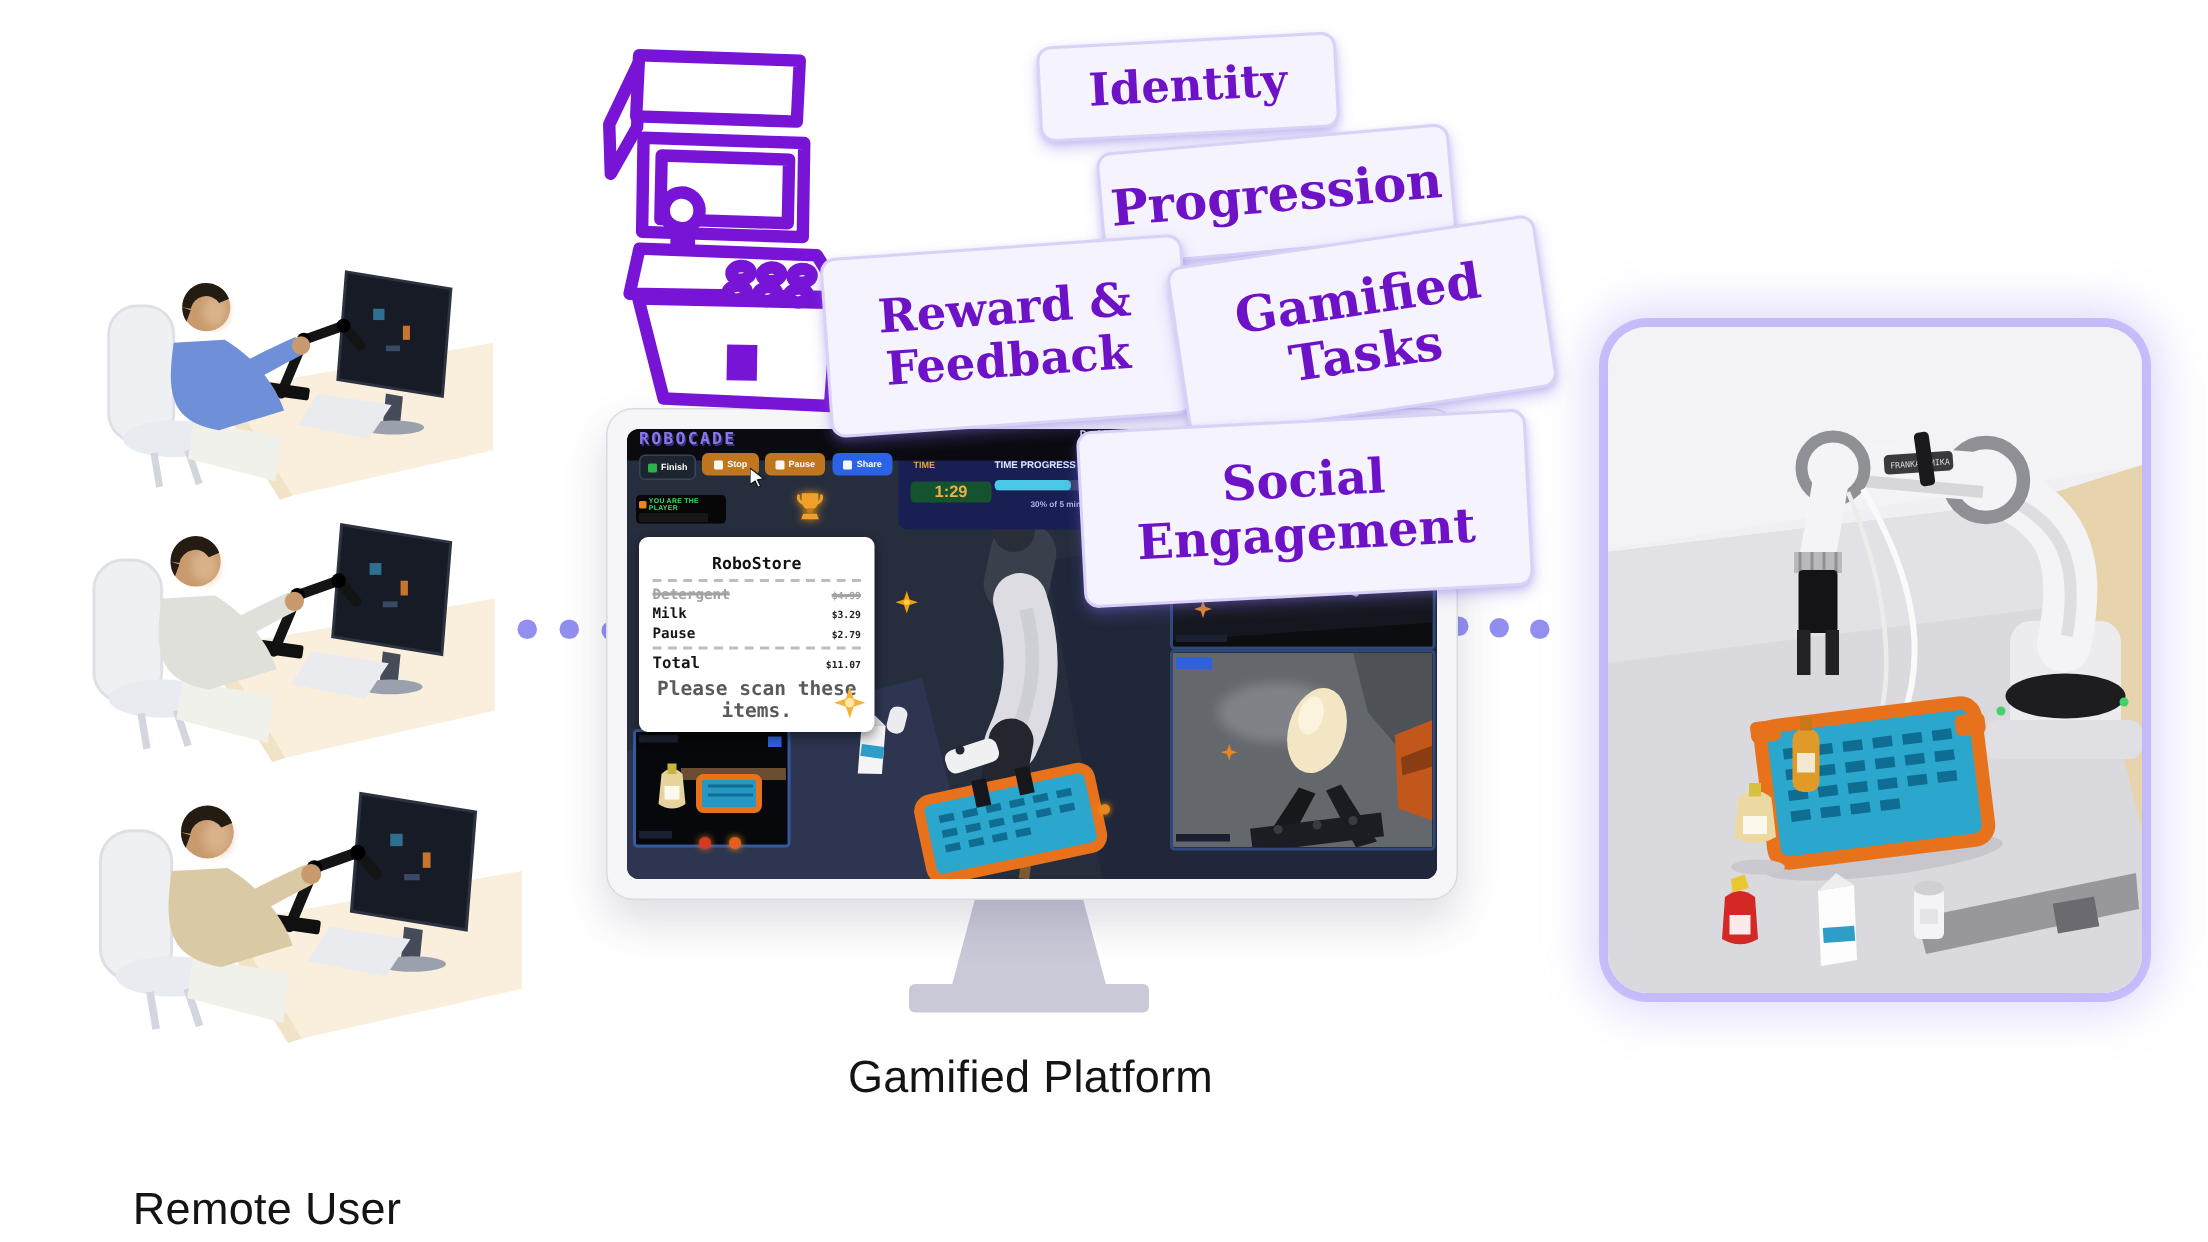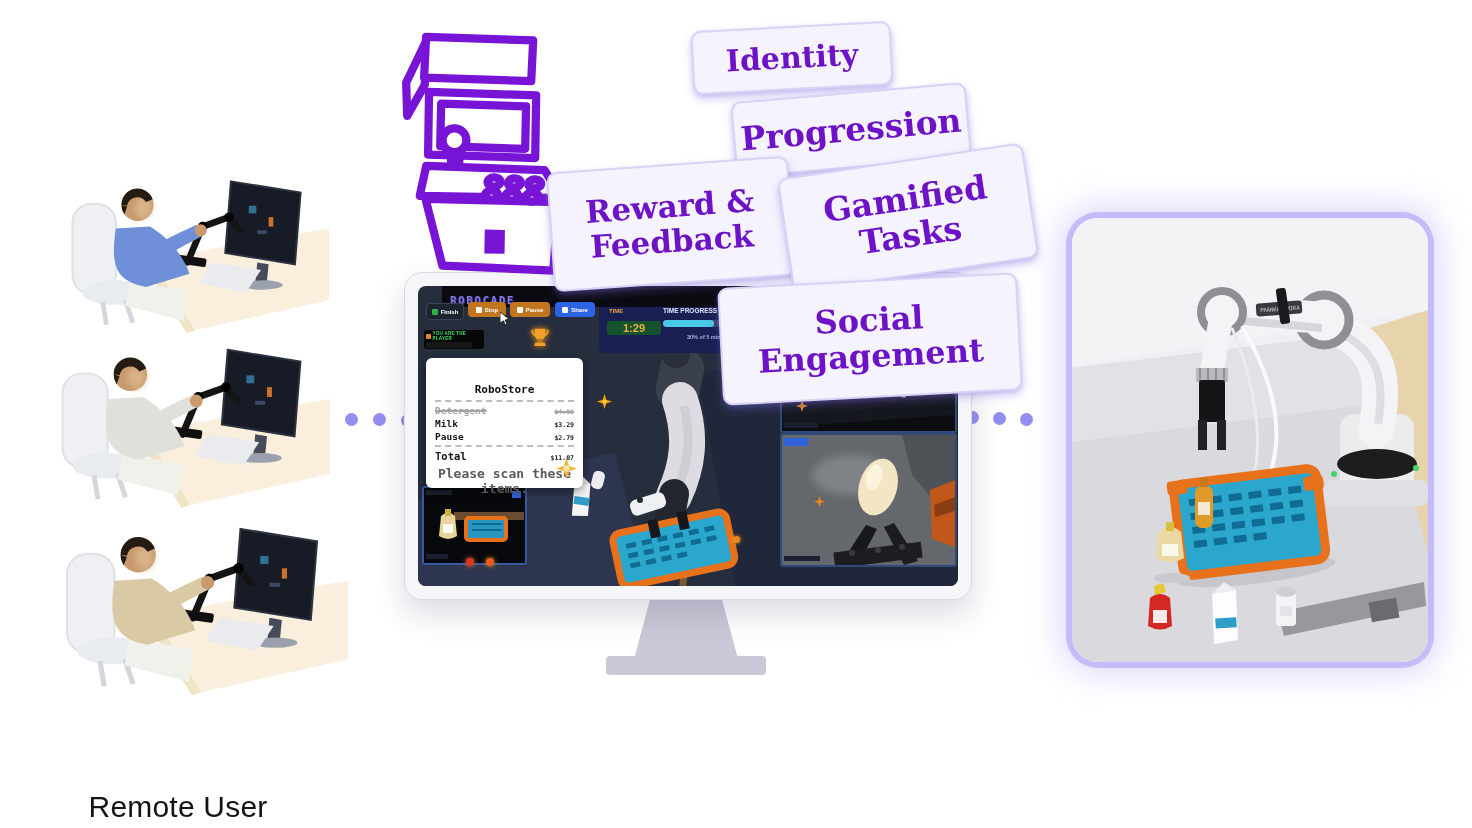--- a/index.html
+++ b/index.html
@@ -19,39 +19,39 @@
   .monitor{position:absolute;left:404px;top:272px;width:566px;height:326px;background:#f6f6f9;
            border:1px solid #d9d9e2;border-radius:18px;box-shadow:0 14px 30px rgba(60,60,100,.18);z-index:2;}
   .screen{position:absolute;left:13px;top:13px;right:13px;bottom:13px;background:#262d3d;
           border-radius:8px;overflow:hidden;}
   .stand-neck{position:absolute;left:634px;top:597px;width:104px;height:62px;background:#c9c9d8;
               clip-path:polygon(16% 0,84% 0,100% 100%,0 100%);z-index:1;}
   .stand-base{position:absolute;left:606px;top:656px;width:160px;height:19px;background:#c9c9d8;
               border-radius:4px;z-index:1;}
   
   .topbar{position:absolute;left:0;top:0;right:0;height:21px;background:#0a0a10;display:flex;
-          align-items:flex-end;z-index:4;margin-left:24px;}
+          align-items:flex-start;z-index:4;}
   .logo{font-family:"DejaVu Sans Mono",monospace;font-weight:bold;font-size:11px;color:#8577ea;
         letter-spacing:1.5px;margin-left:8px;text-shadow:1px 1px 0 #3a2f7a;}
   .nav{margin-left:auto;margin-right:168px;display:flex;gap:16px;}
   .nav span{font-size:6.5px;color:#e2e2ea;font-weight:bold;}
   .gbtn{position:absolute;display:flex;align-items:center;justify-content:center;gap:3px;
         height:15px;border-radius:4px;color:#fff;font-size:6px;font-weight:bold;z-index:4;}
   .gbtn .ic{display:inline-block;width:6px;height:6px;border-radius:1px;background:#fff;opacity:.95;}
   .panel{position:absolute;left:181px;top:15px;width:370px;height:52px;background:#191f52;
          border-radius:6px;z-index:3;}
   .badge{position:absolute;left:6px;top:44px;width:56px;height:17px;background:#070707;border-radius:3px;
          z-index:4;padding:1px 2px;}
   .badge .row1{display:flex;align-items:center;gap:2px;}
   .badge .bic{width:5px;height:5px;background:#e8871f;border-radius:1px;}
   .badge .btxt{font-size:4.6px;font-weight:bold;color:#3de368;letter-spacing:.2px;}
   .badge .row2{margin-top:1px;height:6px;background:#171717;border-radius:1px;width:46px;}
   .receipt{position:absolute;left:8px;top:72px;width:157px;height:130px;background:#ffffff;
            border-radius:6px;box-shadow:0 3px 8px rgba(0,0,0,.45);z-index:5;
-           font-family:"DejaVu Sans Mono",monospace;padding:25px 9px;box-sizing:border-box;}
+           font-family:"DejaVu Sans Mono",monospace;padding:11px 9px;box-sizing:border-box;}
   .r-title{text-align:center;font-size:11px;font-weight:bold;color:#111;margin-bottom:4px;}
   .r-div{border-top:2px dashed #bdbdbd;margin:3px 0;}
   .r-row{display:flex;justify-content:space-between;align-items:baseline;margin:2px 0;}
   .r-name{font-size:9.5px;font-weight:bold;color:#161616;}
   .r-price{font-size:6.5px;font-weight:bold;color:#222;}
   .scanned .r-name,.scanned .r-price{color:#a3a3a3;text-decoration:line-through;text-decoration-thickness:2px;}
   .r-total .r-name{font-size:10.5px;}
   .r-note{margin-top:4px;text-align:center;font-size:13px;font-weight:bold;color:#5a5a5a;}
   .cam{position:absolute;border:2px solid #355a9e;border-radius:3px;background:#0a0c10;overflow:hidden;z-index:2;}
   .sparkle{position:absolute;z-index:6;}
@@ -346,20 +346,21 @@
           <circle cx="70" cy="118" r="3" fill="#3a3c44"></circle>
             <circle cx="96" cy="115" r="3" fill="#3a3c44"></circle>
           <circle cx="120" cy="112" r="3" fill="#3a3c44"></circle>
           <rect x="2" y="3" width="24" height="8" fill="#2f62d8"></rect>
           <rect x="2" y="121" width="36" height="5" fill="#1b2030"></rect>
         </svg>
       </div>
     </div>
   </div>
 
+  <div class="caption" style="left:520px;top:702px;width:334px;">Gamified Platform</div>
 
   <div class="robot-panel">
     <svg width="356" height="444" viewBox="0 0 356 444">
       <rect width="356" height="444" fill="#f0f0f4"></rect>
       <polygon points="0,0 356,0 356,92 0,148" fill="#f3f3f6"></polygon>
       <polygon points="298,110 356,92 356,338 320,332" fill="#e7d4ad"></polygon>
       <polygon points="0,150 300,114 356,336 356,444 0,444" fill="#dadade"></polygon>
       <polygon points="0,150 300,114 318,184 0,224" fill="#e2e2e6"></polygon>
       <polygon points="206,394 352,364 354,388 212,418" fill="#97979c"></polygon>
       <rect x="298" y="382" width="28" height="20" fill="#6a6a70" transform="rotate(-10 312 392)"></rect>

